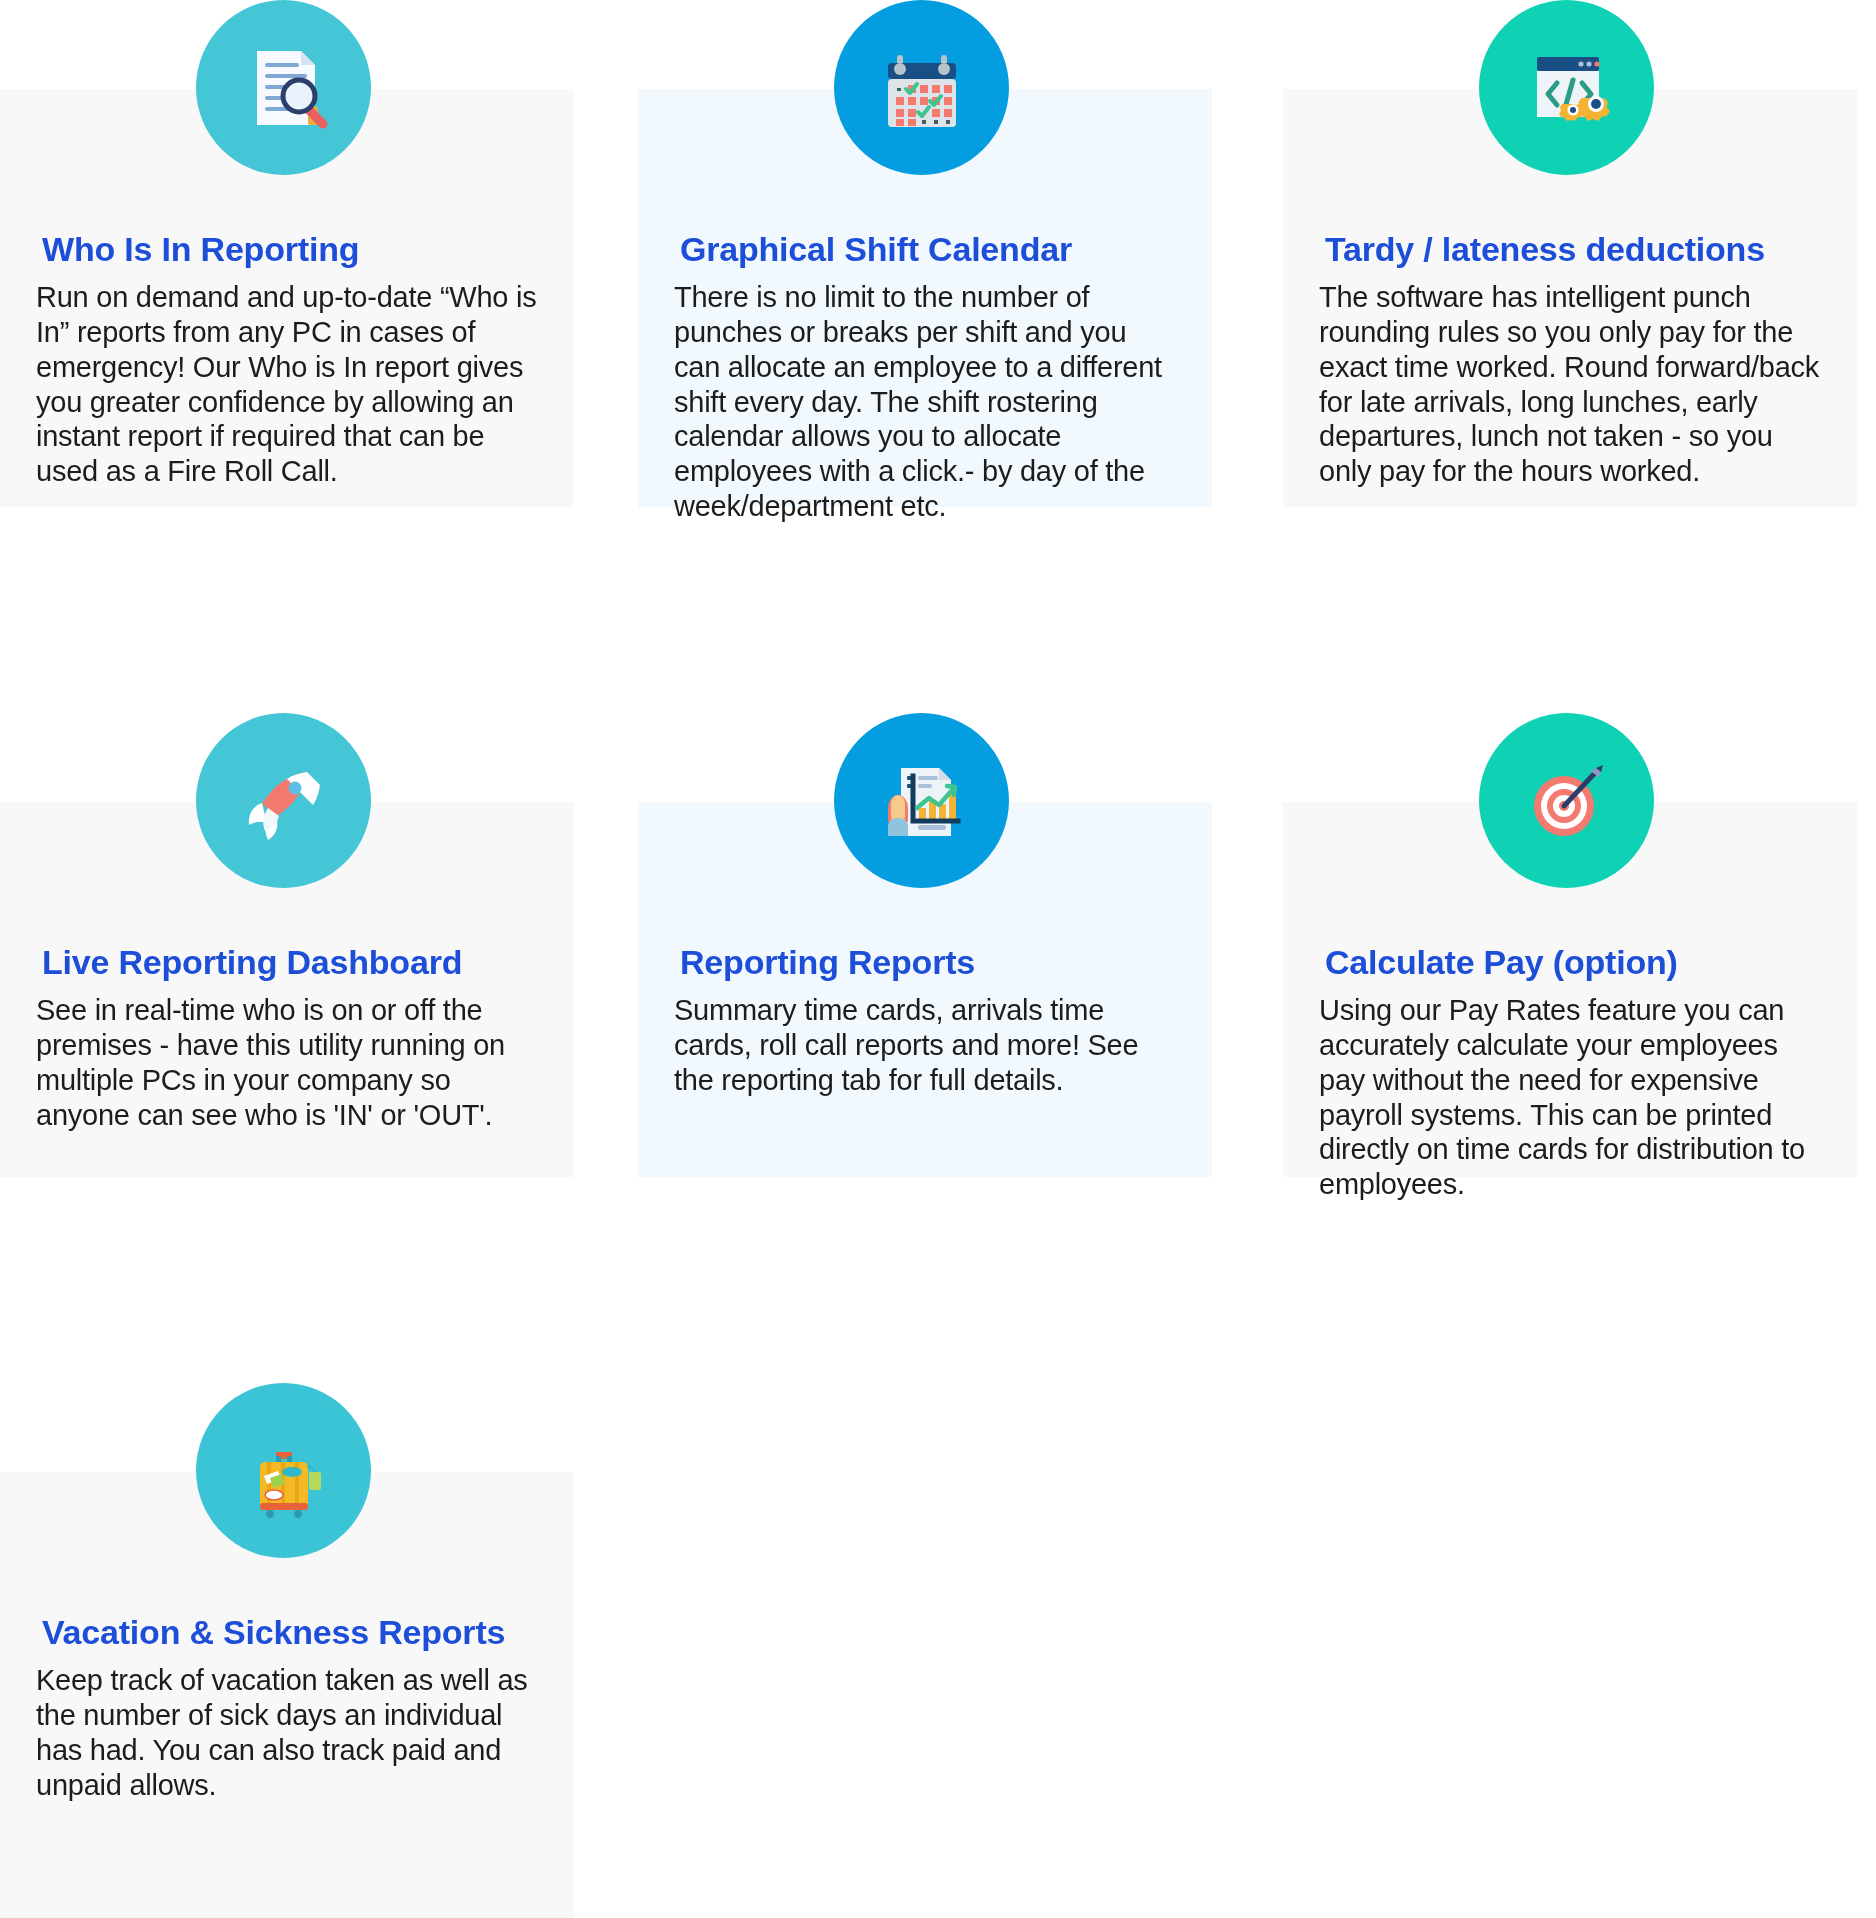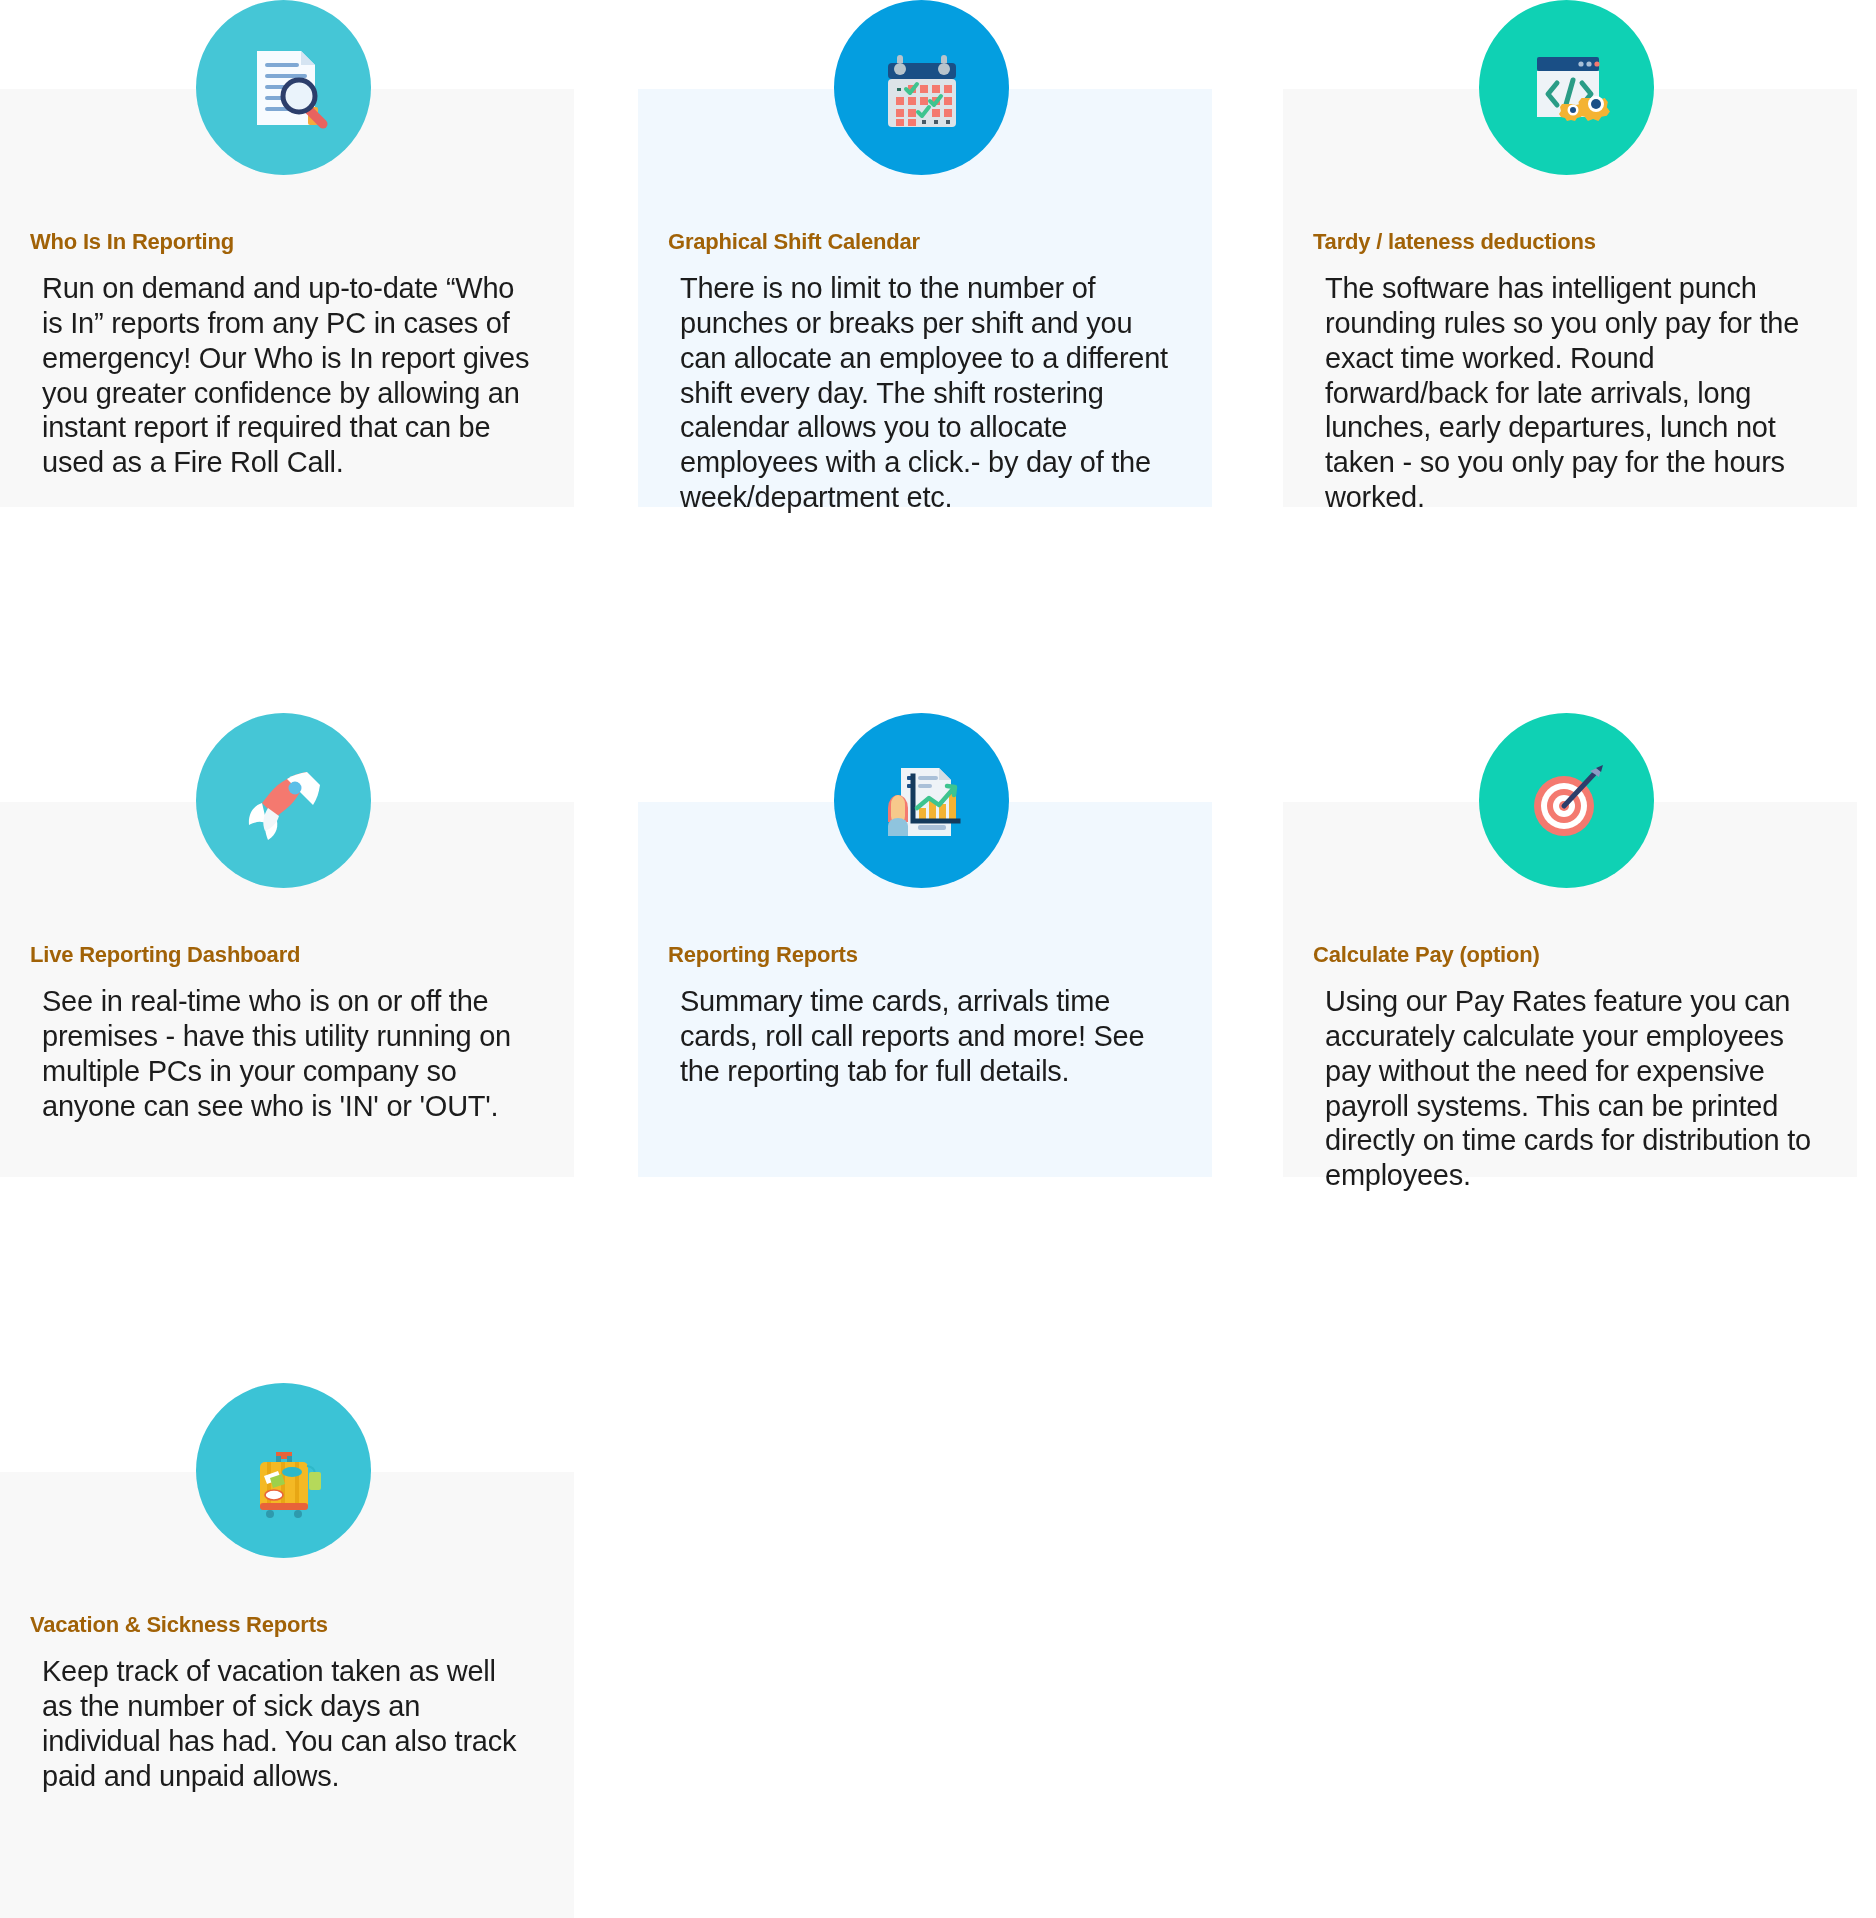--- a/index.html
+++ b/index.html
@@ -47,34 +47,34 @@
   }
   .icon-wrap svg { display: block; }
 
   .card-body {
     position: absolute;
     left: 26px;
     width: 522px;
   }
 
   .card-title {
-    font-size: 22px;
+    font-size: 34px;
     font-weight: bold;
-    color: #a16207;
+    color: #1d4ed8;
     letter-spacing: -0.2px;
-    margin: 0 0 6px 4px;
+    margin: 0 0 6px 16px;
     line-height: 1.24;
     white-space: nowrap;
   }
 
   .card-text {
     font-size: 29px;
     line-height: 1.2;
     color: #1c1c1c;
-    margin: 16px;
+    margin: 10px;
     font-weight: 300;
     letter-spacing: -0.25px;
   }
 
   
   #card-who-is-in      { left: 0px;    top: 0px; }
   #card-shift-calendar { left: 638px;  top: 0px; }
   #card-tardy          { left: 1283px; top: 0px; }
 
   

